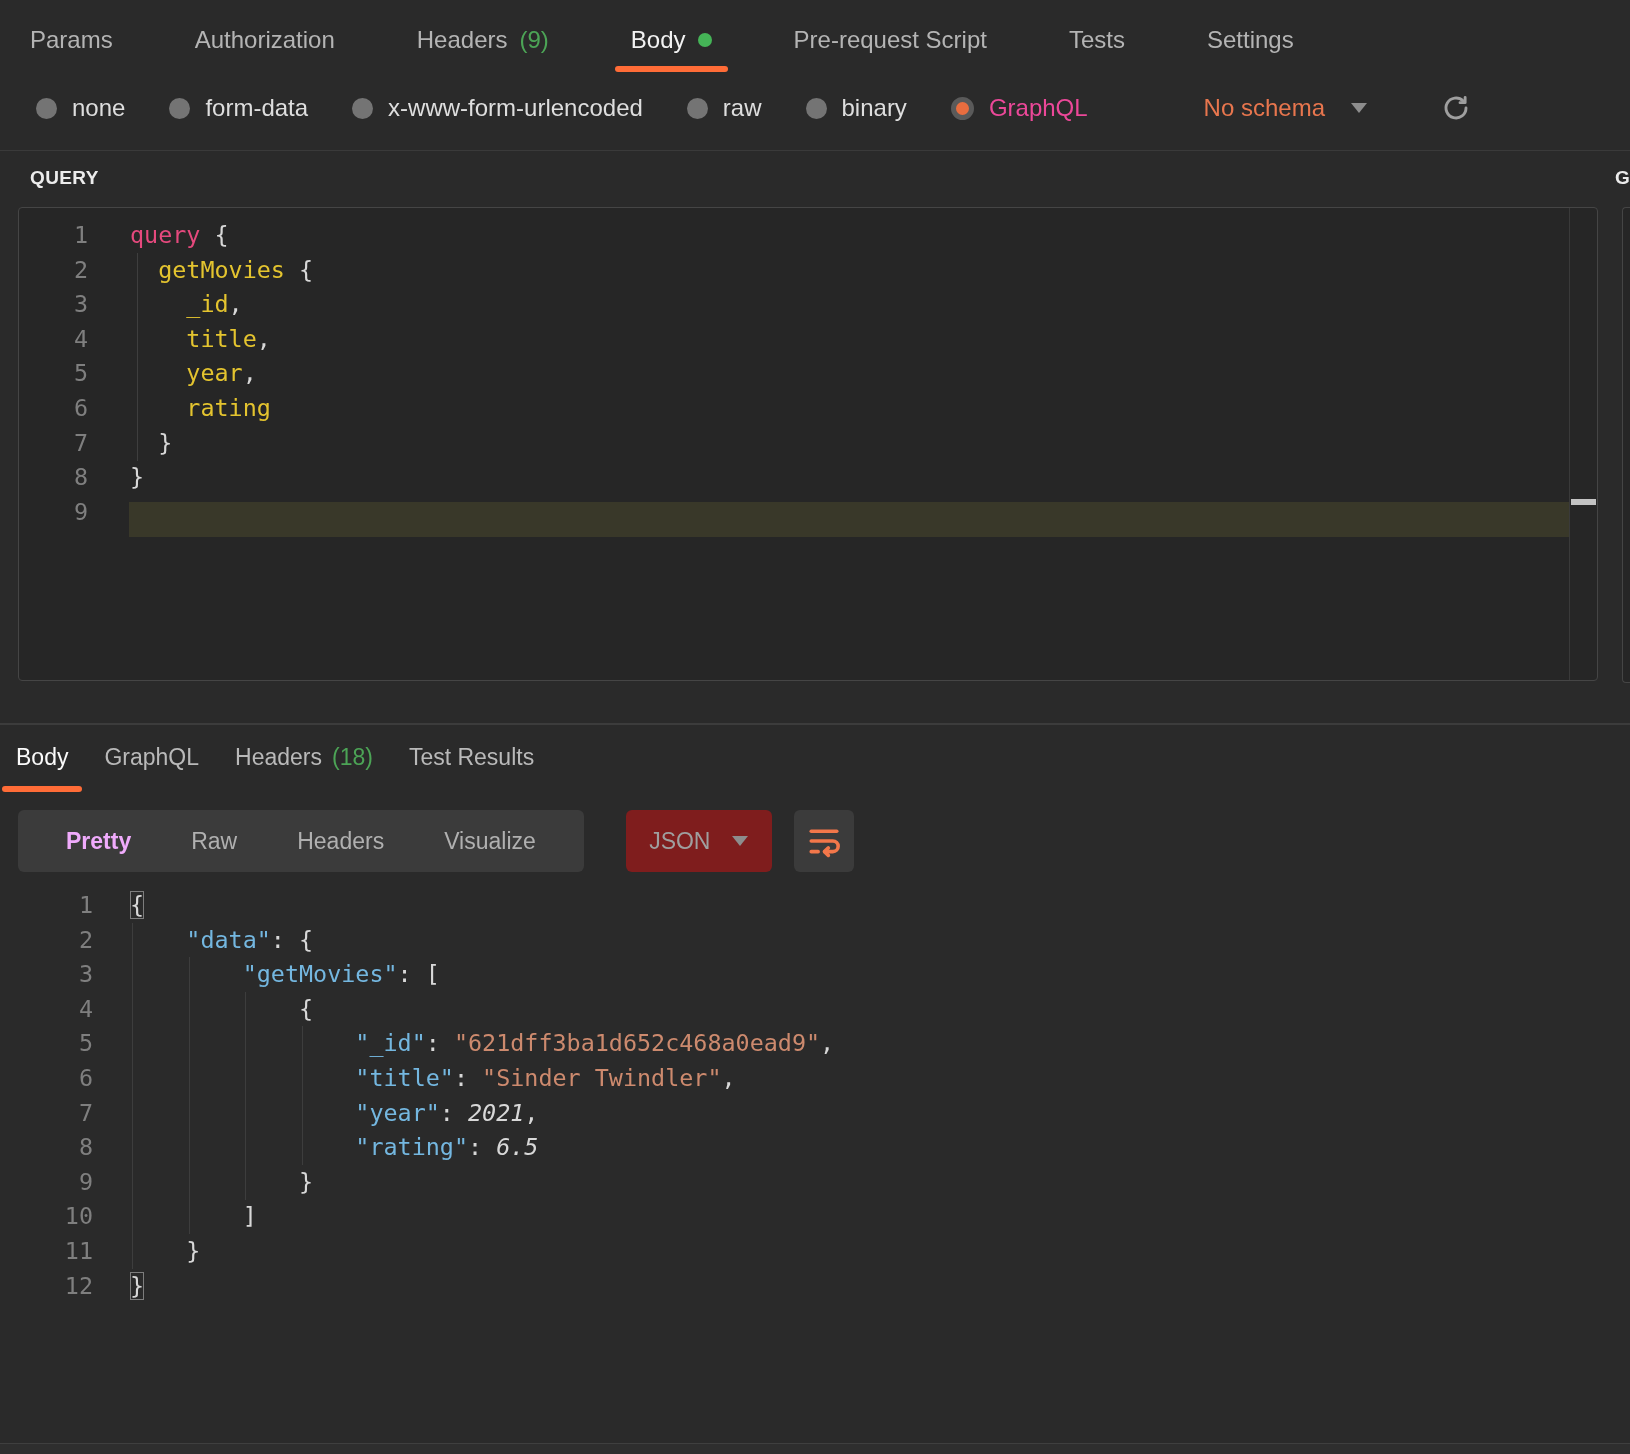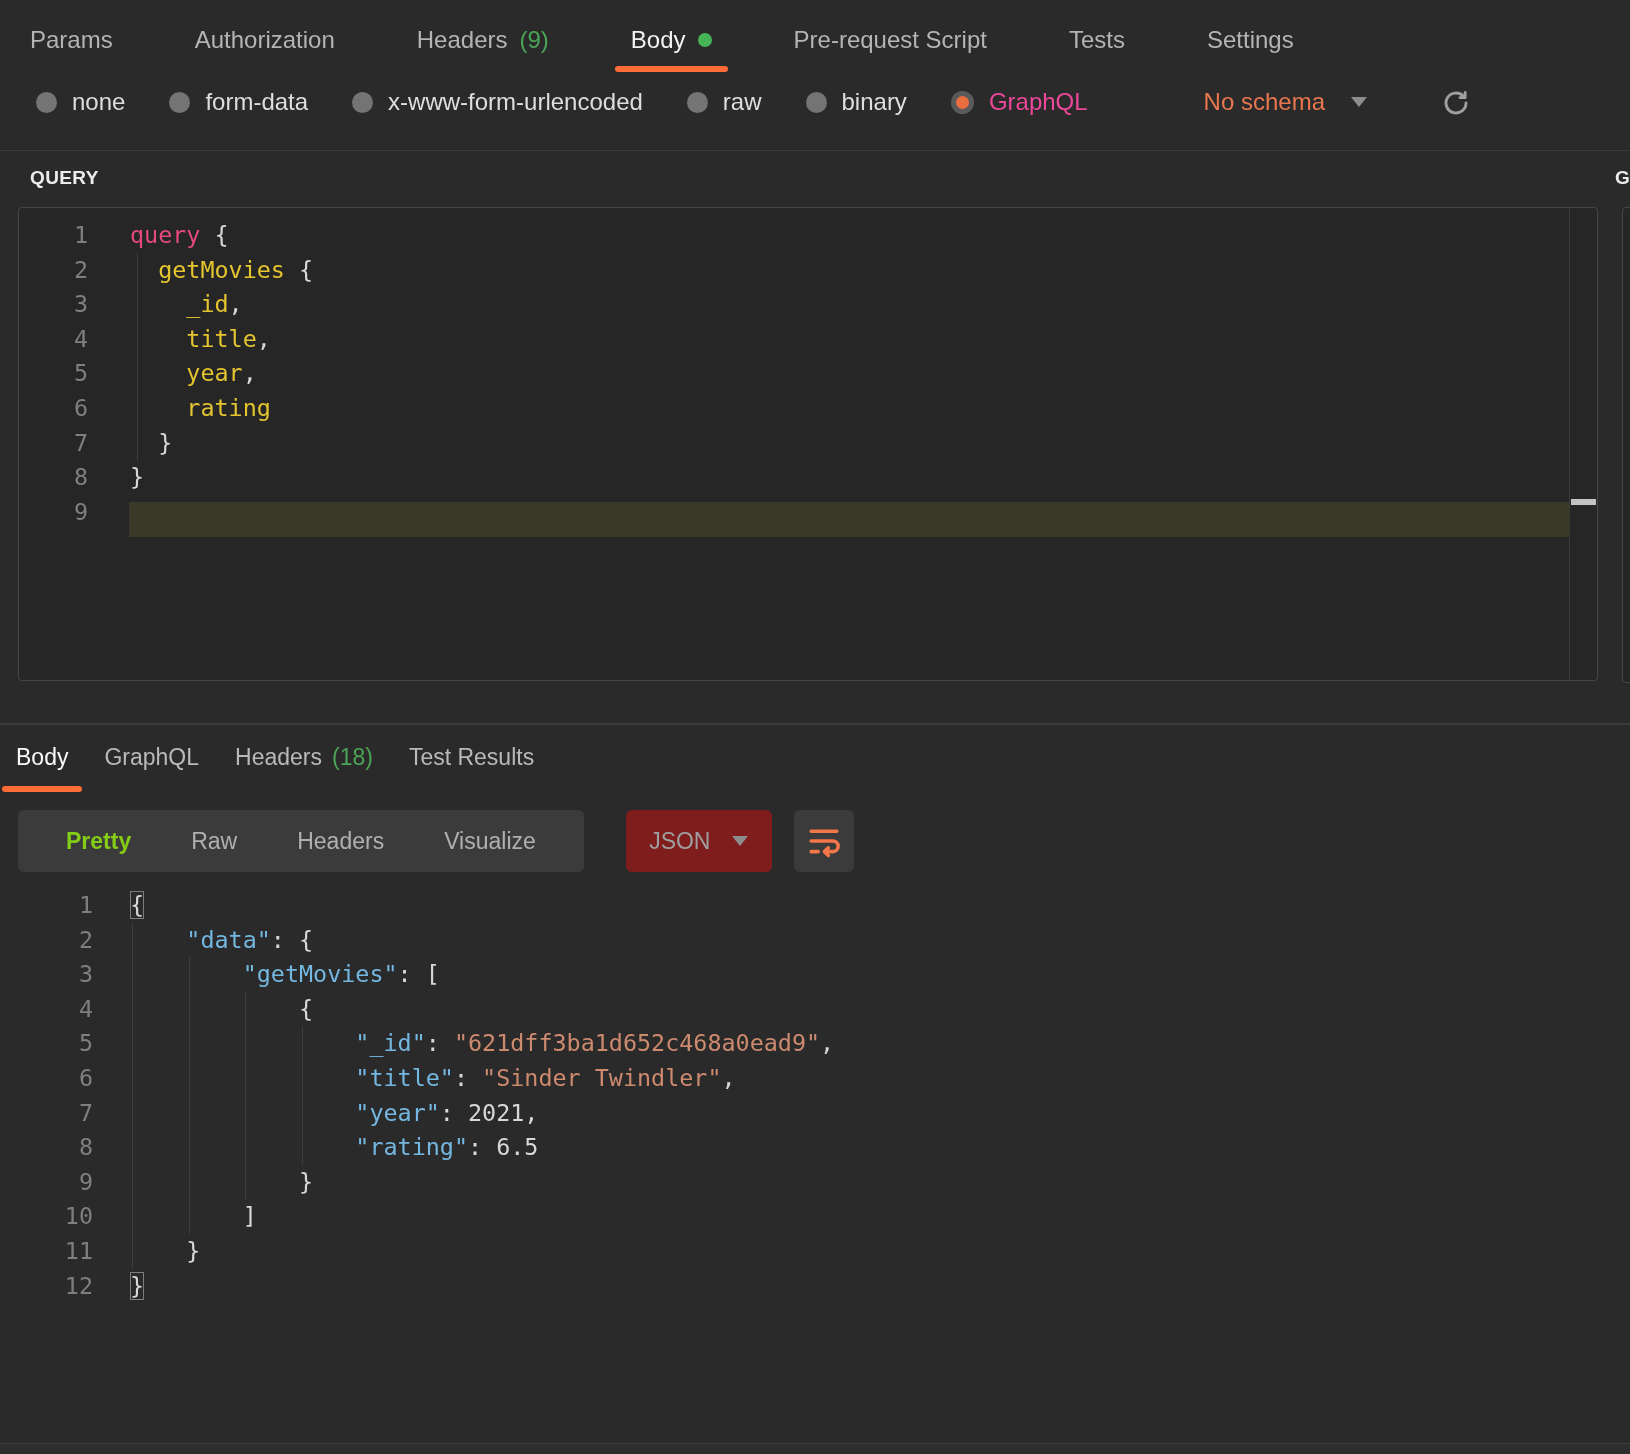--- a/index.html
+++ b/index.html
@@ -10,21 +10,21 @@
     -webkit-font-smoothing:antialiased;
   }
   
   .req-tabs{position:absolute;left:30px;top:14px;height:52px;display:flex;gap:82px;align-items:center;}
   .req-tab{position:relative;font-size:24px;color:#b4b4b4;display:flex;align-items:center;gap:12px;cursor:default;}
   .req-tab .count{color:#4ca456;}
   .req-tab.active{color:#f2f2f2;}
   .req-tab.active .underline{position:absolute;left:-16px;right:-16px;bottom:-18px;height:6px;border-radius:3px;background:#ff6c37;}
   .green-dot{width:14px;height:14px;border-radius:50%;background:#45b457;display:inline-block;}
   
-  .radio-row{position:absolute;left:36px;top:88px;height:40px;display:flex;gap:44px;align-items:flex-start;}
+  .radio-row{position:absolute;left:36px;top:88px;height:40px;display:flex;gap:44px;align-items:center;}
   .radio-item{display:flex;align-items:center;gap:15px;font-size:24px;color:#dedede;cursor:default;}
   .radio-dot{width:21px;height:21px;border-radius:50%;background:#747474;flex:0 0 auto;}
   .radio-item.selected .radio-dot{width:13px;height:13px;background:#e96d3f;border:5px solid #5a5a5a;}
   .radio-item.selected .radio-label{color:#ec4899;}
   .schema-dd{display:flex;align-items:center;gap:26px;margin-left:36px;cursor:default;}
   .schema-label{font-size:24px;color:#e8764e;margin-left:36px;}
   .caret{width:0;height:0;border-left:8px solid transparent;border-right:8px solid transparent;border-top:10px solid #8d8d8d;}
   .refresh-btn{margin-left:30px;display:flex;align-items:center;}
   .section-line{position:absolute;left:0;top:150px;width:1630px;height:0;border-top:1px solid #3a3a3a;}
   
@@ -42,34 +42,34 @@
   .active-line-bg{position:absolute;left:110px;top:294px;width:1441px;height:34.6px;background:#393829;}
   .q-guide{position:absolute;left:118px;top:45px;width:0;height:208px;border-left:1px solid #3e3e3e;}
   .scroll-gutter{position:absolute;top:0;right:0;width:27px;height:100%;border-left:1px solid #3a3a3a;}
   .scroll-thumb{position:absolute;right:1px;top:291px;width:25px;height:6px;background:#c3c3c3;}
   
   .tk-kw{color:#e5497d;}
   .tk-fld{color:#e4c42f;}
   .tk-pun{color:#d8d8d8;}
   .tk-key{color:#74b7e0;}
   .tk-str{color:#cd8a6e;}
-  .tk-num{color:#d8d8d8;}
+  .tk-num{color:#d8d8d8;font-style:italic;}
   .bkt{outline:1px solid #7d7d7d;outline-offset:-1px;}
   
   .resp-divider{position:absolute;left:0;top:723px;width:1630px;border-top:2px solid #3c3c3c;}
   .resp-tabs{position:absolute;left:16px;top:737px;height:40px;display:flex;gap:36px;align-items:center;}
   .resp-tab{position:relative;font-size:23px;color:#b9b9b9;display:flex;gap:10px;cursor:default;}
   .resp-tab .count{color:#4ca456;}
   .resp-tab.active{color:#fafafa;}
   .resp-tab.active .underline{position:absolute;left:-14px;right:-14px;bottom:-21px;height:6px;border-radius:3px;background:#ff6c37;}
   
   .resp-toolbar{position:absolute;left:18px;top:810px;height:62px;display:flex;align-items:stretch;}
   .view-group{display:flex;align-items:center;background:#3b3b3b;border-radius:6px;padding:0 18px;}
   .view-btn{font-size:23px;color:#b0b0b0;padding:0 30px;cursor:default;}
-  .view-btn.active{color:#84cc16;font-weight:600;}
+  .view-btn.active{color:#f0abfc;font-weight:600;}
   .fmt-select{margin-left:42px;width:146px;background:#7f1d1d;border-radius:6px;display:flex;align-items:center;justify-content:center;gap:22px;cursor:default;}
   .fmt-select .label{font-size:23px;color:#9f9f9f;}
   .fmt-select .caret{border-top-color:#8d8d8d;}
   .wrap-btn{margin-left:22px;width:60px;background:#3b3b3b;border-radius:6px;display:flex;align-items:center;justify-content:center;cursor:default;}
   
   .r-rows{top:888px;}
   .r-rows .ln{width:93px;}
   .r-rows .src{left:130px;}
   .r-guide{position:absolute;width:0;border-left:1px solid #3d3d3d;}
   .footer-strip{position:absolute;left:0;top:1443px;width:1630px;height:11px;background:#2e2e2e;border-top:1px solid #3f3f3f;}

